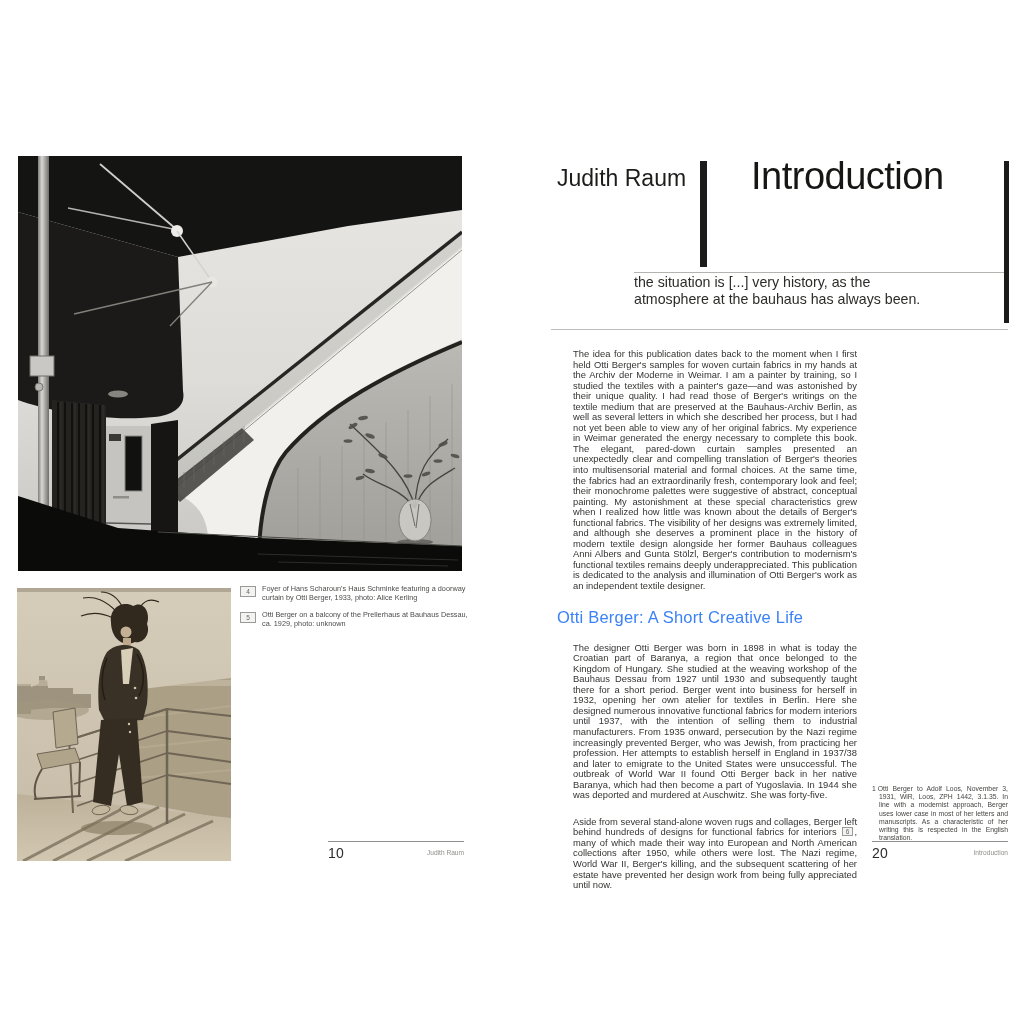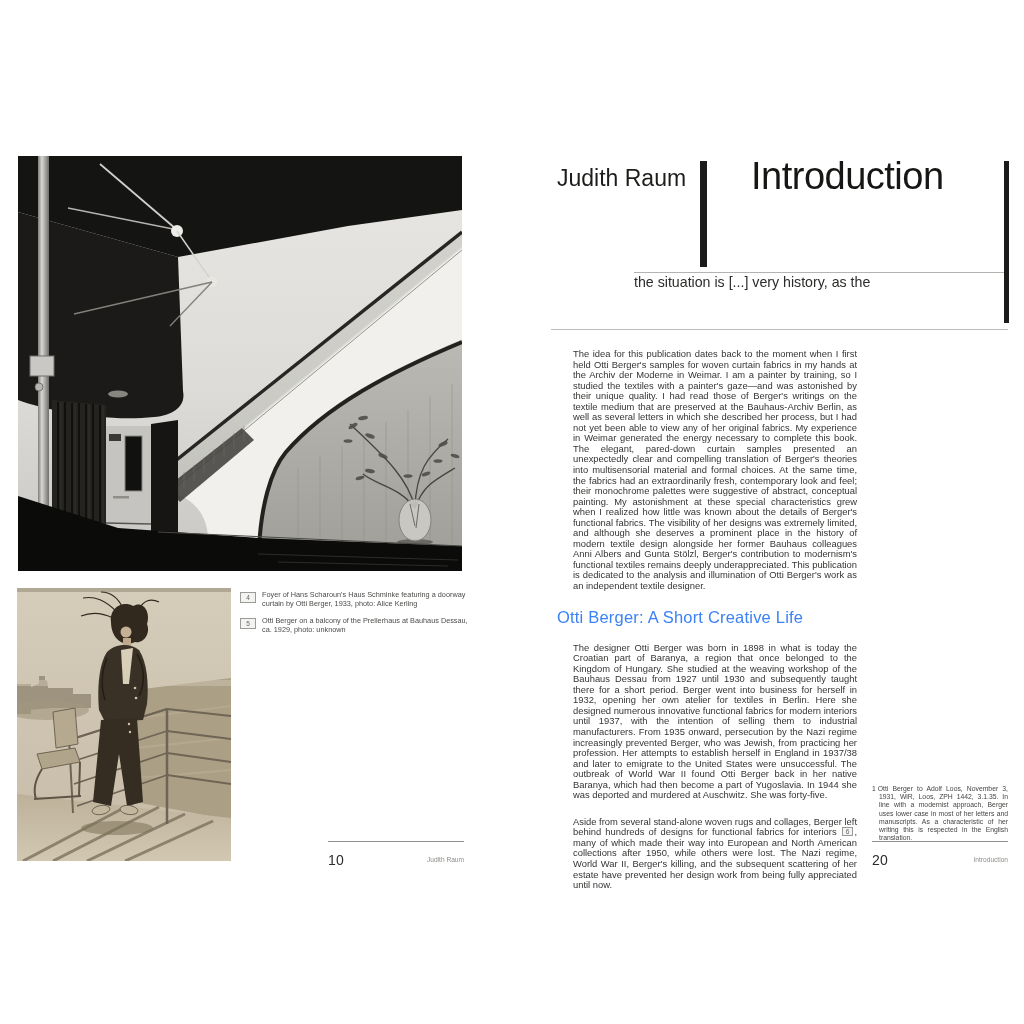--- a/index.html
+++ b/index.html
@@ -5,26 +5,26 @@
   html,body{margin:0;padding:0;background:#ffffff;}
   .spread{position:relative;width:1024px;height:1024px;background:#ffffff;overflow:hidden;
           font-family:"Liberation Sans",sans-serif;color:#2e2e2e;}
   figure{margin:0;padding:0;}
   .abs{position:absolute;}
 
   
   .photo-top{left:18px;top:156px;width:444px;height:415px;}
   .photo-bottom{left:17px;top:588px;width:214px;height:273px;}
   .captions{left:240px;top:585px;width:228px;}
-  .cap-row{display:flex;gap:6px;margin:6px 0 9px 0;}
+  .cap-row{display:flex;gap:6px;margin:0 0 9px 0;}
   .cap-marker{flex:0 0 auto;width:14px;height:9px;margin-top:0.5px;border:1px solid #9a9a96;background:#f3f3f1;
               color:#666;font-size:6.5px;line-height:9px;text-align:center;}
   .cap-text{font-size:7.3px;line-height:8.7px;color:#4c4c4a;}
 
-  .page-footer{border-top:1px solid #8f8f8c;display:flex;justify-content:space-between;align-items:flex-start;padding-top:10px;}
+  .page-footer{border-top:1px solid #8f8f8c;display:flex;justify-content:space-between;align-items:flex-start;padding-top:3px;}
   .footer-left{left:328px;top:841px;width:136px;}
   .footer-right{left:872px;top:841px;width:136px;}
   .pagenum{font-size:14px;color:#2b2b2b;letter-spacing:0.2px;}
   .running{font-size:6.6px;color:#8e8e8a;margin-top:4px;}
 
   
   .author{left:557px;top:165px;font-size:23px;line-height:26px;color:#1d1d1b;}
   .bar-center{left:700px;top:161px;width:7px;height:106px;background:#1b1b19;}
   .title{left:751px;top:154px;font-size:38px;line-height:44px;letter-spacing:-0.5px;color:#161614;}
   .bar-right{left:1004px;top:161px;width:5px;height:162px;background:#1b1b19;}
@@ -282,20 +282,21 @@
   </div>
 
   <div class="abs author">Judith Raum</div>
   <div class="abs bar-center"></div>
   <div class="abs title">Introduction</div>
   <div class="abs bar-right"></div>
 
   <div class="abs epigraph-rule"></div>
   <div class="abs epigraph">
     <div>the situation is [...] very history, as the</div>
+    <div>atmosphere at the bauhaus has always been.</div>
   </div>
   <div class="abs body-rule"></div>
 
   <div class="abs main-col">
     <p class="body-p">The idea for this publication dates back to the moment when I first held Otti Berger's samples for woven curtain fabrics in my hands at the Archiv der Moderne in Weimar. I am a painter by training, so I studied the textiles with a painter's gaze—and was astonished by their unique quality. I had read those of Berger's writings on the textile medium that are preserved at the Bauhaus-Archiv Berlin, as well as several letters in which she described her process, but I had not yet been able to view any of her original fabrics. My experience in Weimar generated the energy necessary to complete this book. The elegant, pared-down curtain samples presented an unexpectedly clear and compelling translation of Berger's theories into multisensorial material and formal choices. At the same time, the fabrics had an extraordinarily fresh, contemporary look and feel; their monochrome palettes were suggestive of abstract, conceptual painting. My astonishment at these special characteristics grew when I realized how little was known about the details of Berger's functional fabrics. The visibility of her designs was extremely limited, and although she deserves a prominent place in the history of modern textile design alongside her former Bauhaus colleagues Anni Albers and Gunta Stölzl, Berger's contribution to modernism's functional textiles remains deeply underappreciated. This publication is dedicated to the analysis and illumination of Otti Berger's work as an independent textile designer.</p>
     <h2 class="section-h">Otti Berger: A Short Creative Life</h2>
     <p class="body-p">The designer Otti Berger was born in 1898 in what is today the Croatian part of Baranya, a region that once belonged to the Kingdom of Hungary. She studied at the weaving workshop of the Bauhaus Dessau from 1927 until 1930 and subsequently taught there for a short period. Berger went into business for herself in 1932, opening her own atelier for textiles in Berlin. Here she designed numerous innovative functional fabrics for modern interiors until 1937, with the intention of selling them to industrial manufacturers. From 1935 onward, persecution by the Nazi regime increasingly prevented Berger, who was Jewish, from practicing her profession. Her attempts to establish herself in England in 1937/38 and later to emigrate to the United States were unsuccessful. The outbreak of World War II found Otti Berger back in her native Baranya, which had then become a part of Yugoslavia. In 1944 she was deported and murdered at Auschwitz. She was forty-five.</p>
     <p class="body-p"><span>Aside from several stand-alone woven rugs and collages, Berger left behind hundreds of designs for functional fabrics for interiors </span><span class="fig-marker">6</span><span>, many of which made their way into European and North American collections after 1950, while others were lost. The Nazi regime, World War II, Berger's killing, and the subsequent scattering of her estate have prevented her design work from being fully appreciated until now.</span></p>
   </div>
 

